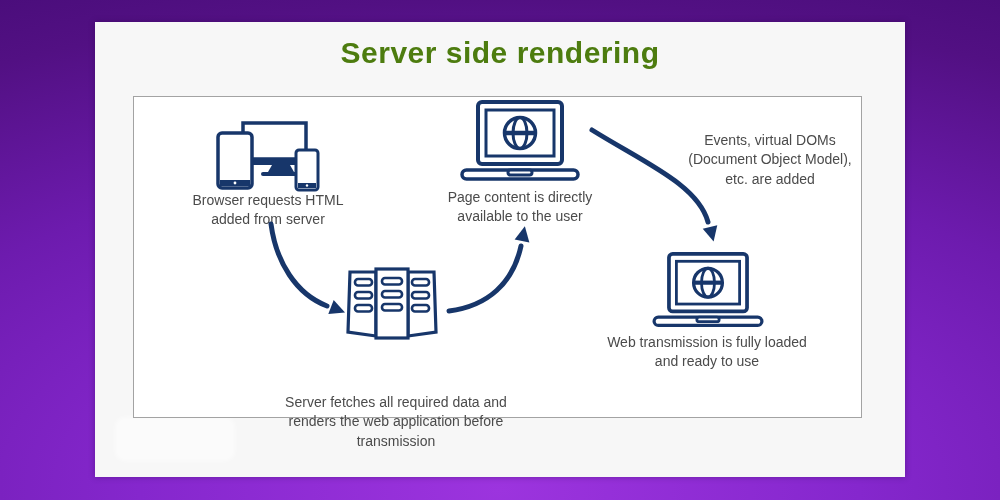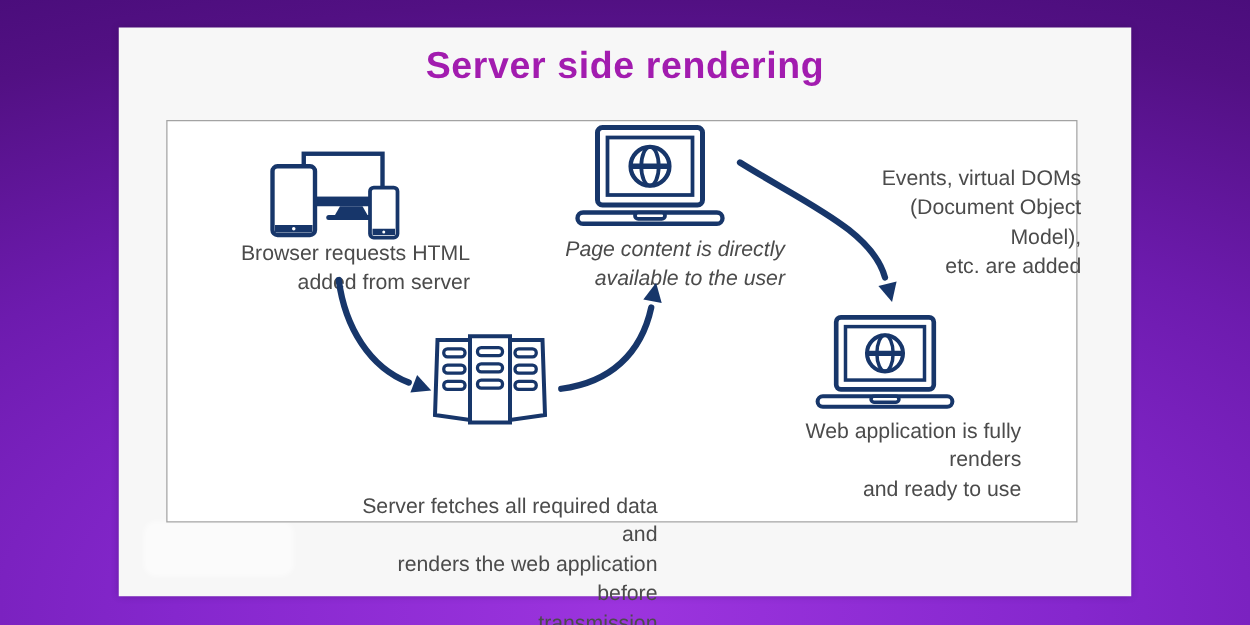--- a/index.html
+++ b/index.html
@@ -26,35 +26,35 @@
     filter: blur(2px);
   }
   #title {
     position: absolute;
     left: 95px; top: 36px;
     width: 810px;
     text-align: center;
     font-size: 30px;
     font-weight: 700;
     letter-spacing: 0.5px;
-    color: #a21caf;
+    color: #4d7c0f;
   }
   #diagram-box {
     position: absolute;
     left: 133px; top: 96px;
     width: 729px; height: 322px;
     background: #ffffff;
     border: 1px solid #a3a3a3;
   }
   .node { position: absolute; }
   .label {
     position: absolute;
-    text-align: right;
+    text-align: center;
     white-space: pre-line;
-    font-size: 17px;
+    font-size: 14px;
     line-height: 1.38;
     color: #4b4b4b;
   }
   svg { display: block; }
   .ink   { stroke: #17366a; fill: none; }
   .inkf  { fill: #17366a; stroke: none; }
   .inkw  { stroke: #17366a; fill: #ffffff; }
   #arrows {
     position: absolute;
     left: 0; top: 0;
@@ -96,21 +96,21 @@
   <svg width="120" height="85" viewBox="0 0 120 85">
     <rect class="inkw" x="18" y="2" width="84" height="62" rx="4" stroke-width="4"></rect>
     <rect class="inkw" x="26" y="10" width="68" height="46" stroke-width="3"></rect>
     <circle class="ink" cx="60" cy="33" r="15.5" stroke-width="3.5"></circle>
     <ellipse class="ink" cx="60" cy="33" rx="7" ry="15.5" stroke-width="3"></ellipse>
     <line class="ink" x1="44.5" y1="33" x2="75.5" y2="33" stroke-width="4.5"></line>
     <rect class="inkw" x="2" y="70" width="116" height="9" rx="4.5" stroke-width="3.5"></rect>
     <rect class="inkw" x="48" y="70" width="24" height="5" rx="2.5" stroke-width="3"></rect>
   </svg>
 </div>
-<div class="label" style="left:412px; top:188px; width:216px;font-style:italic;">Page content is directly
+<div class="label" style="left:412px; top:188px; width:216px;">Page content is directly
 available to the user</div>
 
 <div class="label" style="left:675px; top:131px; width:190px;">Events, virtual DOMs
 (Document Object Model),
 etc. are added</div>
 
 <div class="node" style="left:346px; top:266px;">
   <svg width="92" height="76" viewBox="0 0 92 76">
 
     <polygon class="inkw" points="4,6 30,6 30,70 2,66" stroke-width="3.2"></polygon>
@@ -140,21 +140,21 @@
   <svg width="112" height="79" viewBox="0 0 120 85">
     <rect class="inkw" x="18" y="2" width="84" height="62" rx="4" stroke-width="4"></rect>
     <rect class="inkw" x="26" y="10" width="68" height="46" stroke-width="3"></rect>
     <circle class="ink" cx="60" cy="33" r="15.5" stroke-width="3.5"></circle>
     <ellipse class="ink" cx="60" cy="33" rx="7" ry="15.5" stroke-width="3"></ellipse>
     <line class="ink" x1="44.5" y1="33" x2="75.5" y2="33" stroke-width="4.5"></line>
     <rect class="inkw" x="2" y="70" width="116" height="9" rx="4.5" stroke-width="3.5"></rect>
     <rect class="inkw" x="48" y="70" width="24" height="5" rx="2.5" stroke-width="3"></rect>
   </svg>
 </div>
-<div class="label" style="left:597px; top:333px; width:220px;">Web application is fully renders
+<div class="label" style="left:597px; top:333px; width:220px;">Web transmission is fully loaded
 and ready to use</div>
 
 <svg id="arrows" width="1000" height="500" viewBox="0 0 1000 500">
 
   <path class="ink" d="M 271,224 C 276,262 296,294 327,306" stroke-width="5" stroke-linecap="round"></path>
   <polygon class="inkf" points="0,-7.5 15,0 0,7.5" transform="translate(331,307) rotate(21)"></polygon>
 
   <path class="ink" d="M 449,311 C 488,306 513,283 521,246" stroke-width="5" stroke-linecap="round"></path>
   <polygon class="inkf" points="0,-7.5 15,0 0,7.5" transform="translate(522,241) rotate(-79)"></polygon>
 

